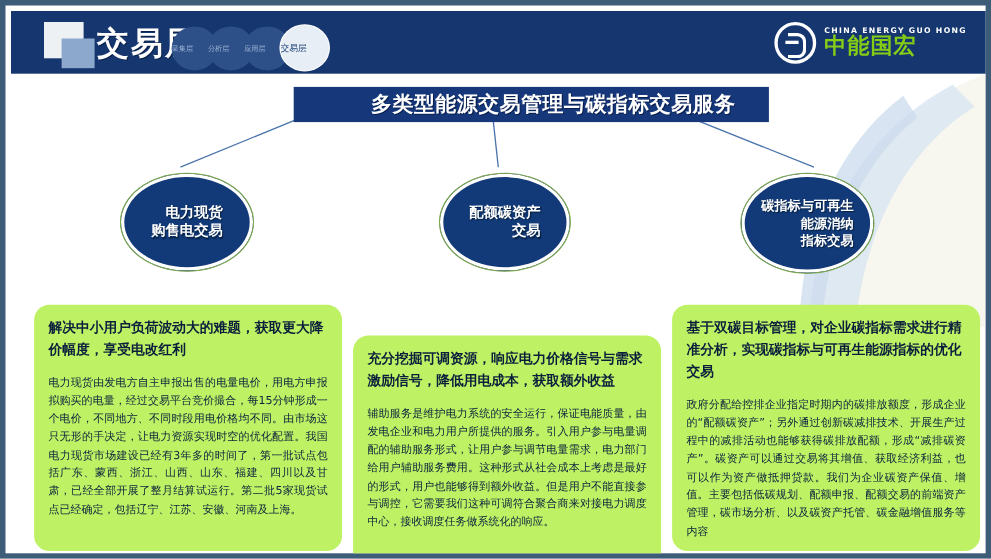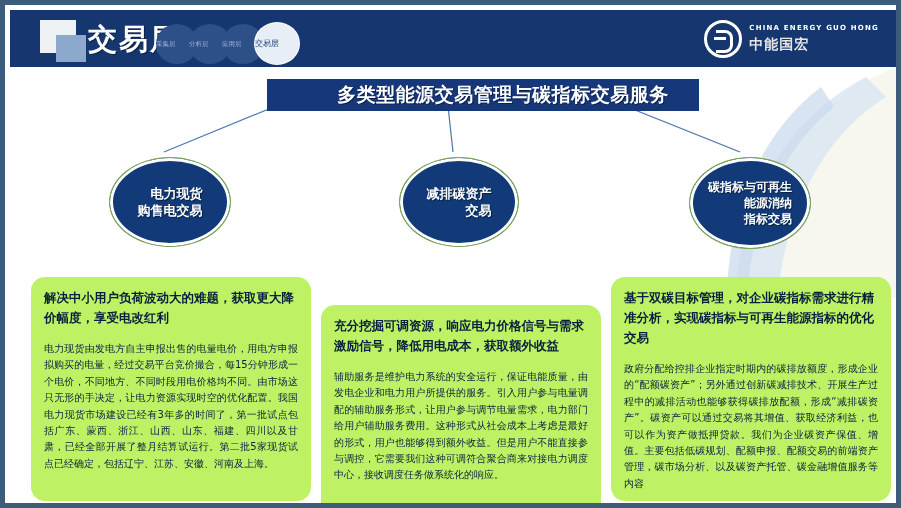--- a/index.html
+++ b/index.html
@@ -64,21 +64,21 @@
   .logo-mark:after{
     content:"";position:absolute;left:9px;top:7px;
     width:14px;height:17px;
     border:3px solid #ffffff;border-left:none;border-radius:0 8px 8px 0;
   }
   .logo-mark:before{
     content:"";position:absolute;left:7px;top:14px;width:12px;height:3px;background:#ffffff;
   }
   .logo-txt{display:flex;flex-direction:column;justify-content:center;}
   .logo-en{font-size:7px;color:#ffffff;letter-spacing:1.2px;font-weight:bold;margin-bottom:1px;}
-  .logo-cn{font-size:14px;color:#e5e5e5;font-weight:bold;letter-spacing:1px;line-height:22px;}
+  .logo-cn{font-size:20px;color:#84cc16;font-weight:bold;letter-spacing:1px;line-height:22px;font-family:Liberation Mono, monospace;}
   
   .deco{position:absolute;right:0;top:62px;width:330px;height:290px;pointer-events:none;}
   
   .banner{
     position:absolute;left:262px;top:74px;width:392px;height:32px;
     background:#16387b;
     display:flex;align-items:center;justify-content:center;padding-left:40px;
   }
   .banner span{
     font-size:19px;font-weight:bold;color:#ffffff;letter-spacing:0.5px;
@@ -95,21 +95,21 @@
     text-align:right;
     box-shadow:inset 0 0 0 3px #ffffff;
   }
   .node .label{
     color:#ffffff;font-weight:bold;font-size:13px;line-height:17px;
     text-shadow:1px 1px 1px #06203f;
     white-space:pre-line;
   }
   .node.n1{left:104px;top:152px;width:120px;height:88px;}
   .node.n2{left:394px;top:152px;width:118px;height:88px;}
-  .node.n3{left:684px;top:152px;width:120px;height:90px;}
+  .node.n3{left:668px;top:152px;width:120px;height:90px;}
   .node.n3 .label{font-size:12px;line-height:16px;}
   
   .box{
     position:absolute;top:272px;width:280px;height:224px;
     background:#bef264;
     border-radius:14px;
     box-sizing:border-box;
     padding:11px 13px 8px 13px;
     overflow:hidden;
   }
@@ -172,21 +172,21 @@
 
   <div class="banner">
     <span>多类型能源交易管理与碳指标交易服务</span>
   </div>
 
   <div class="node n1">
     <div class="label">电力现货
 购售电交易</div>
   </div>
   <div class="node n2">
-    <div class="label">减排碳资产
+    <div class="label">配额碳资产
 交易</div>
   </div>
   <div class="node n3">
     <div class="label">碳指标与可再生
 能源消纳
 指标交易</div>
   </div>
 
   <div class="box b1">
     <div class="bhead">解决中小用户负荷波动大的难题，获取更大降价幅度，享受电改红利</div>

